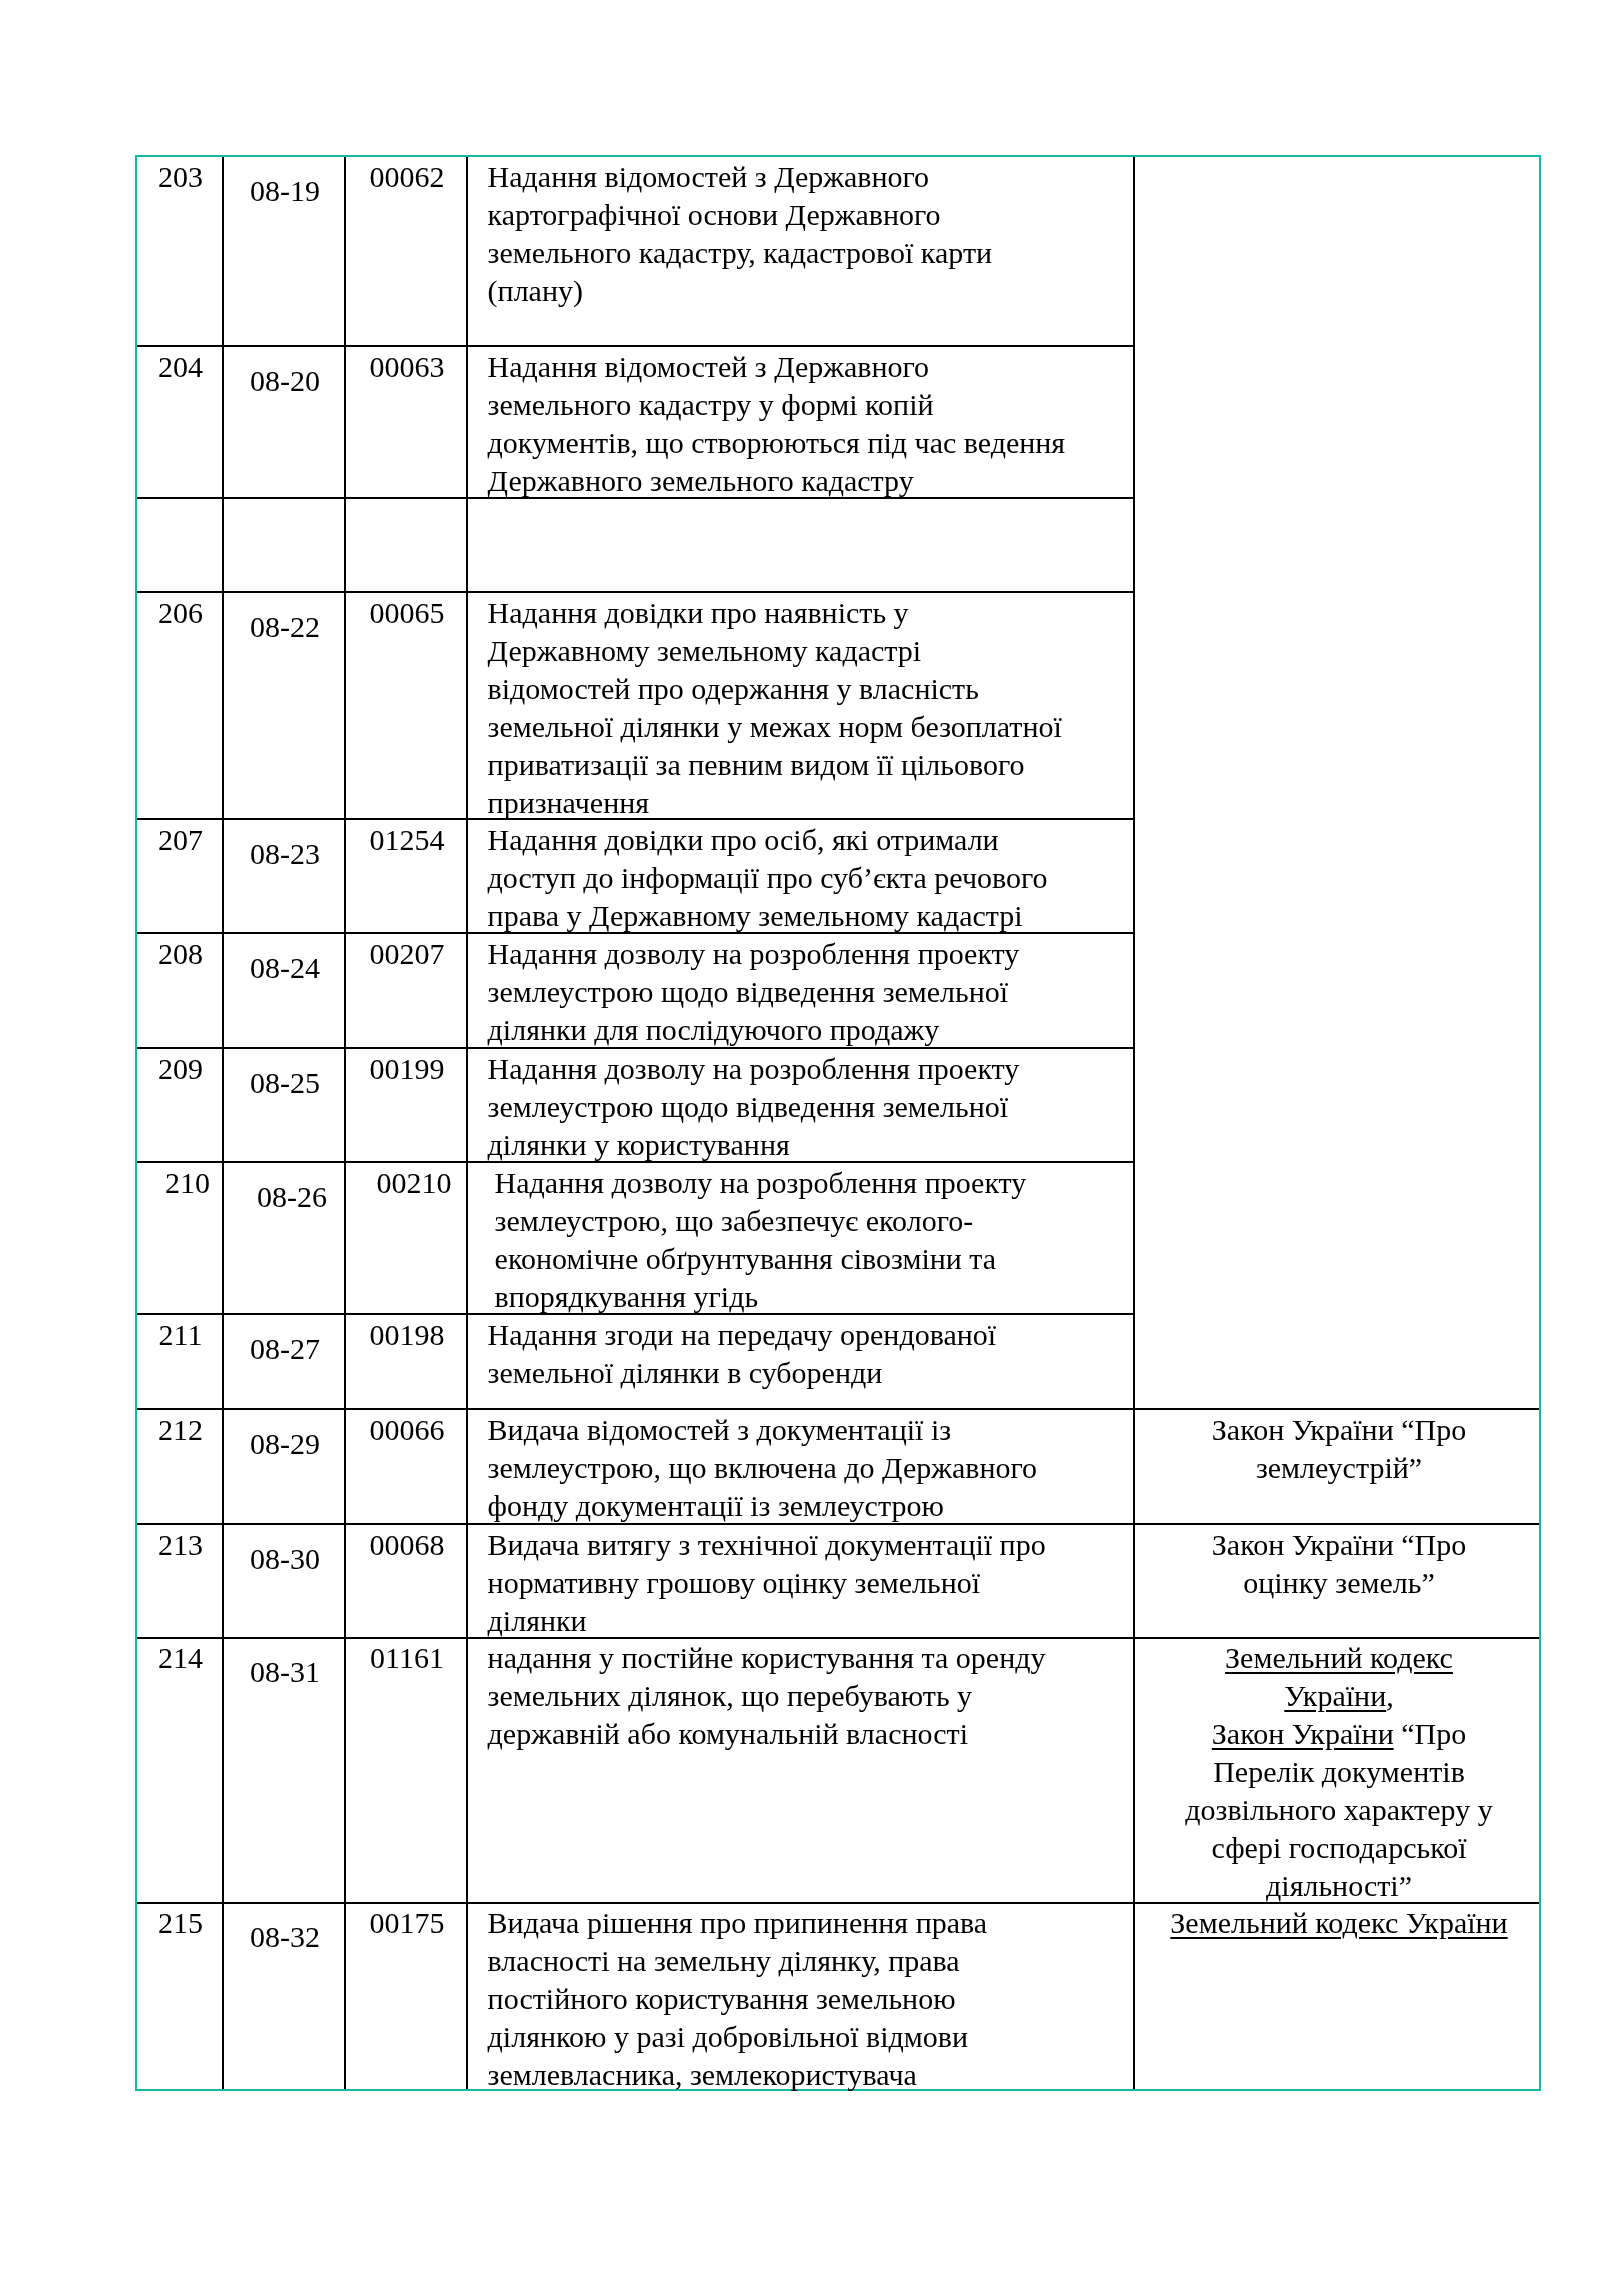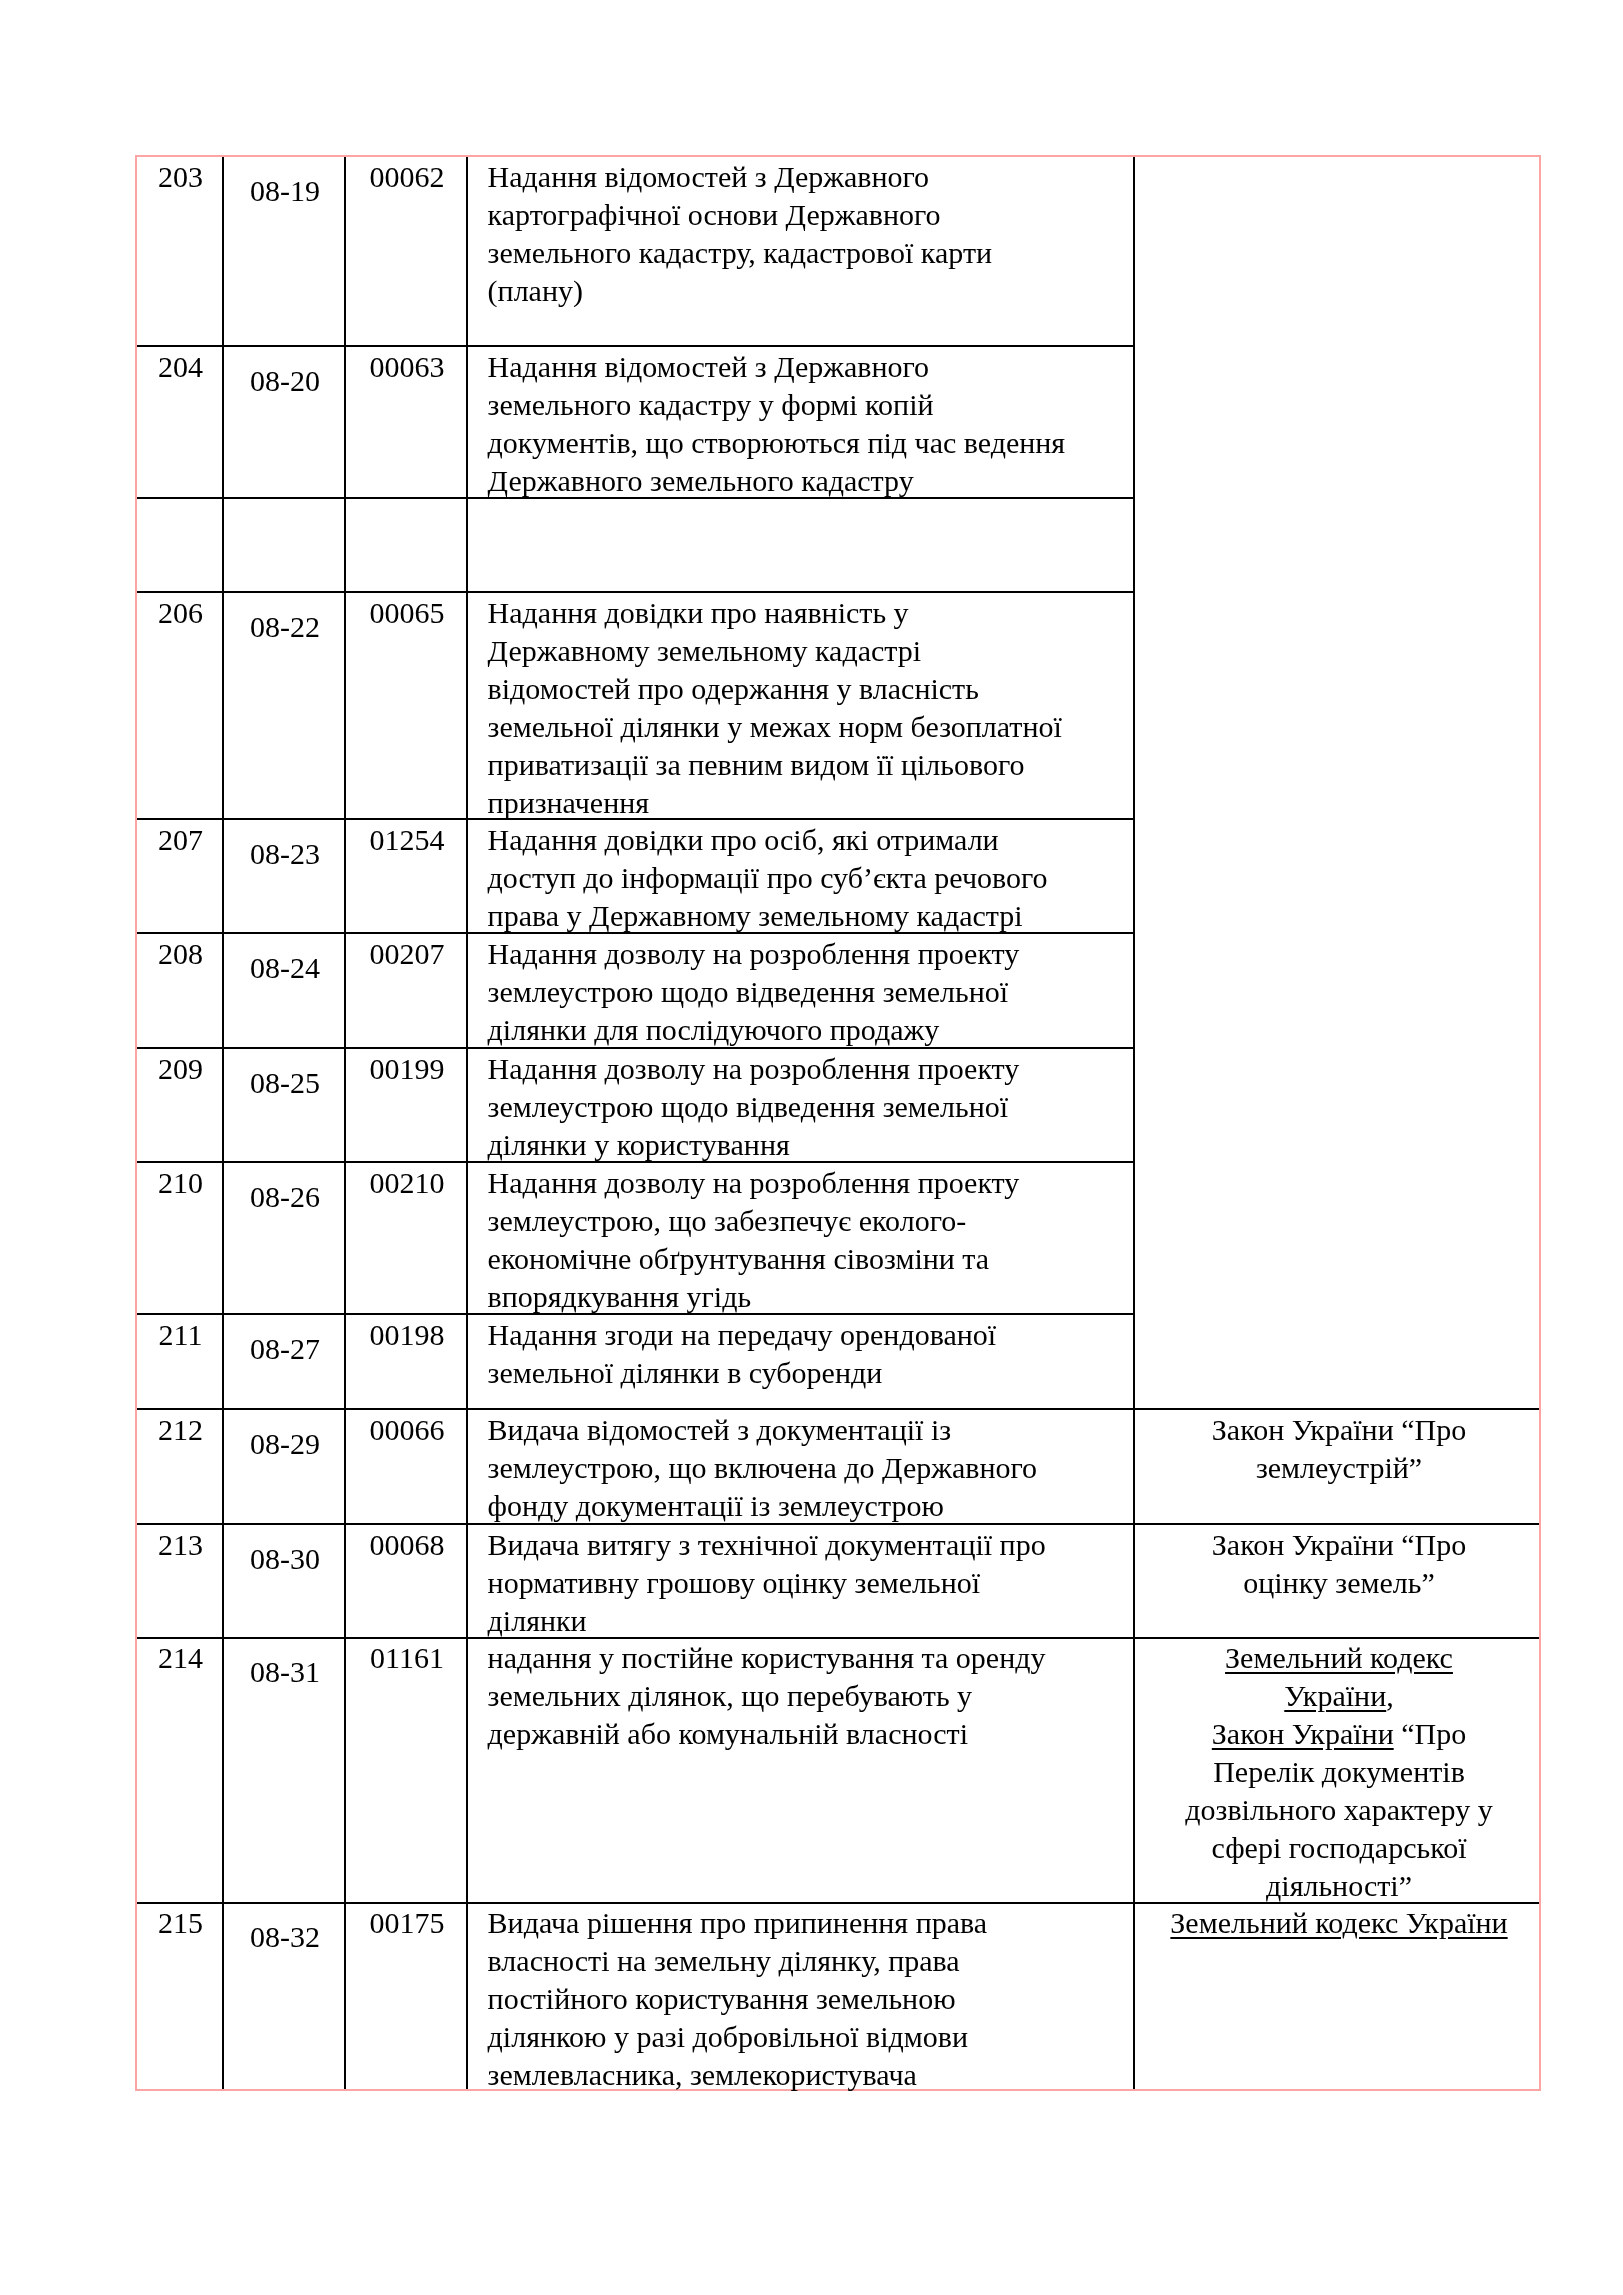--- a/index.html
+++ b/index.html
@@ -1,19 +1,19 @@
 <!DOCTYPE html>
 <html style="font-size:10.5px"><head>
 <meta charset="utf-8">
 <style>
   html, body { margin:0; padding:0; background:#ffffff; }
   body { width:1623px; height:2295px; position:relative; overflow:hidden;
          font-family:"Liberation Serif", "DejaVu Serif", serif; color:#000; }
   .tbl { position:absolute; left:135px; top:155px; width:1406px; height:1936px;
-         border:2px solid #fca5a5; box-sizing:border-box; }
+         border:2px solid #14b8a6; box-sizing:border-box; }
   .row { position:absolute; left:0; right:0; box-sizing:border-box; }
   .hline { position:absolute; height:0; border-top:2.6px solid #000; }
   .vline { position:absolute; width:0; border-left:2px solid #000; }
   .cell { position:absolute; top:0; box-sizing:border-box; font-size:30px; line-height:38px; }
   .c-num { left:0; width:87px; text-align:center; padding-top:1.3px; }
   .c-code { left:87px; width:122px; text-align:center; padding-top:15px; }
   .c-id { left:209px; width:122px; text-align:center; padding-top:1.3px; }
   .c-desc { left:331px; width:667px; padding-left:19.6px; padding-top:1.3px; text-align:left; }
   .c-law { left:998px; width:408px; text-align:center; padding:1.3px 9.2px 0; }
   .ln { display:block; white-space:nowrap; }
@@ -108,21 +108,21 @@
     <div class="cell c-num">209</div>
     <div class="cell c-code">08-25</div>
     <div class="cell c-id">00199</div>
     <div class="cell c-desc">
       <span class="ln">Надання дозволу на розроблення проекту</span>
       <span class="ln">землеустрою щодо відведення земельної</span>
       <span class="ln">ділянки у користування</span>
     </div>
   </div>
 
-  <div class="row" style="top:1006px; height:151px;">
+  <div class="row" style="top:1006px; height:151px;margin-left:7px;">
     <div class="cell c-num">210</div>
     <div class="cell c-code">08-26</div>
     <div class="cell c-id">00210</div>
     <div class="cell c-desc">
       <span class="ln">Надання дозволу на розроблення проекту</span>
       <span class="ln">землеустрою, що забезпечує еколого-</span>
       <span class="ln">економічне обґрунтування сівозміни та</span>
       <span class="ln">впорядкування угідь</span>
     </div>
   </div>

